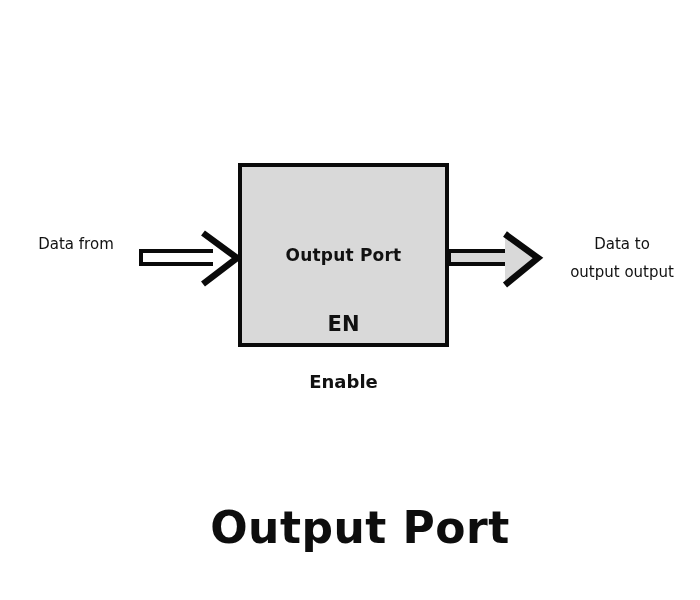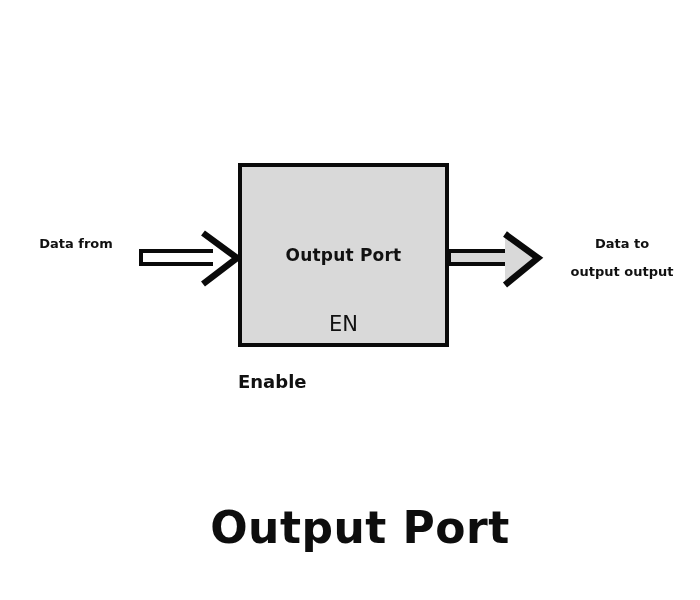--- a/index.html
+++ b/index.html
@@ -44,46 +44,47 @@
     font-weight: 700;
     letter-spacing: 0.2px;
   }
   .port-pin-label {
     position: absolute;
     left: 0;
     right: 0;
     bottom: 6px;
     text-align: center;
     font-size: 21px;
-    font-weight: 400;
+    font-weight: 700;
     line-height: 26px;
   }
   .side-label {
     position: absolute;
     top: 230px;
-    font-size: 13px;
-    font-weight: 700;
+    font-size: 15px;
+    font-weight: 400;
     line-height: 28px;
     text-align: center;
     white-space: nowrap;
   }
   .side-label.left {
     left: 6px;
     width: 140px;
   }
   .side-label.right {
     left: 528px;
     width: 164px;
     margin-left: 12px;
   }
   .enable-label {
     position: absolute;
     left: 238px;
     top: 370px;
     width: 211px;
+    text-align: center;
     font-size: 18px;
     font-weight: 700;
     line-height: 24px;
   }
   .diagram-title {
     position: absolute;
     left: 20px;
     top: 500px;
     width: 680px;
     text-align: center;

